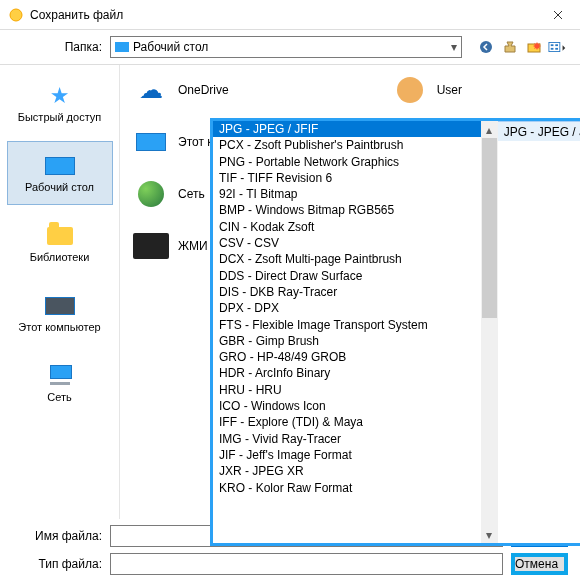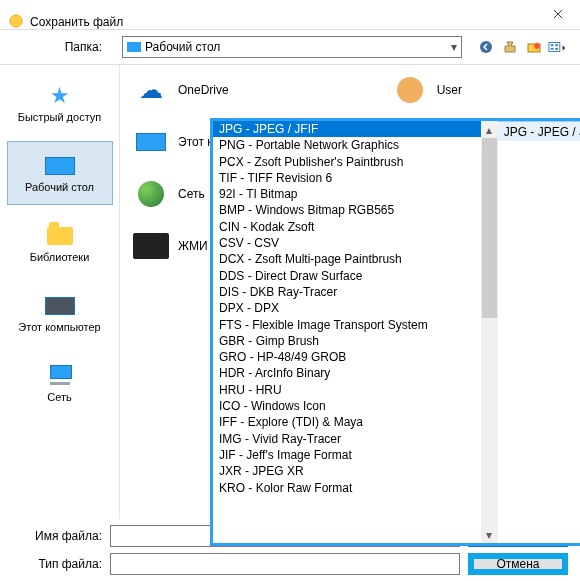--- a/index.html
+++ b/index.html
@@ -1,24 +1,24 @@
 <!DOCTYPE html>
 <html><head>
 <meta charset="utf-8">
 <style>
 * { box-sizing: border-box; margin: 0; padding: 0; font-family: "Segoe UI", Tahoma, sans-serif; font-size: 12px; }
 body { background: #fff; width: 580px; height: 581px; overflow: hidden; position: relative; }
 
-.titlebar { height: 30px; display: flex; align-items: flex-end; padding: 0 0 0 8px; border-bottom: 1px solid #ddd; }
+.titlebar { height: 30px; display: flex; align-items: center; padding: 0 0 0 8px; border-bottom: 1px solid #ddd; }
 .titlebar .app-icon { width: 16px; height: 16px; display: inline-flex; align-items: center; justify-content: center; color: #f7a800; }
 .titlebar .title { margin-left: 6px; flex: 1; }
 .titlebar .close { width: 44px; height: 30px; display: flex; align-items: center; justify-content: center; color: #333; }
 
 .toolbar-row { display: flex; align-items: center; padding: 6px 12px; gap: 6px; }
-.folder-label { width: 90px; text-align: right; margin-right: 14px; }
+.folder-label { width: 90px; text-align: right; margin-right: 2px; }
 .folder-combo { flex: 1; height: 22px; border: 1px solid #7a7a7a; display: flex; align-items: center; padding: 0 4px; gap: 4px; background: #fff; }
 .folder-combo .desktop-glyph { width: 14px; height: 10px; background: #2aa1f5; }
 .folder-combo .txt { flex: 1; }
 .folder-combo .arrow { color: #555; }
 .tb-icons { display: flex; gap: 4px; margin-left: 8px; }
 .tb-icons span { width: 20px; height: 20px; display: inline-flex; align-items: center; justify-content: center; }
 
 .body-area { display: flex; height: 455px; border-top: 1px solid #ddd; }
 .sidebar { width: 120px; border-right: 1px solid #e5e5e5; padding-top: 6px; display: flex; flex-direction: column; align-items: center; }
 .side-item { width: 106px; height: 64px; margin-bottom: 6px; display: flex; flex-direction: column; align-items: center; justify-content: center; text-align: center; gap: 2px; border: 1px solid transparent; padding: 2px; }
@@ -40,21 +40,21 @@
 .file-item .fi-icon { width: 42px; height: 34px; display: flex; align-items: center; justify-content: center; }
 .cloud { font-size: 24px; color: #0b67c2; }
 .user-ico { width: 26px; height: 26px; background: #f0b060; border-radius: 50%; position: relative; }
 .folder-dark { width: 36px; height: 26px; background: #222; border-radius: 2px; }
 .globe { width: 26px; height: 26px; border-radius: 50%; background: radial-gradient(circle at 30% 30%, #7fd05a, #2a7a3e); }
 
 .bottom-rows { padding: 6px 12px 10px; }
 .brow { display: flex; align-items: center; gap: 8px; margin-bottom: 6px; }
 .brow .lbl { width: 90px; text-align: right; }
 .combo-field { flex: 1; height: 22px; border: 1px solid #7a7a7a; background: #fff; display: flex; align-items: center; padding: 0 4px; }
-.btn { width: 100px; height: 22px; border: 6px solid #0ea5e9; background: #e1e1e1; display: flex; align-items: center; justify-content: center; }
+.btn { width: 57px; height: 22px; border: 4px solid #0ea5e9; background: #e1e1e1; display: flex; align-items: center; justify-content: flex-start; }
 .btn.primary { border-color: #0078d7; background: #e5f1fb; }
 
 .dropdown-panel { position: absolute; left: 210px; top: 118px; width: 408px; height: 428px; border: 3px solid #2aa1f5; background: #fff; display: flex; flex-direction: row; z-index: 50; }
 .dd-list { flex: 1; overflow: hidden; position: relative; }
 .dd-item { padding: 1px 6px; font-size: 12px; white-space: nowrap; line-height: 14.3px; }
 .dd-item.hl { background: #0078d7; color: #fff; }
 .dd-scroll { position: absolute; right: 0; top: 0; bottom: 0; width: 17px; background: #f0f0f0; display: flex; flex-direction: column; }
 .dd-scroll .sbtn { height: 17px; display: flex; align-items: center; justify-content: center; color: #606060; background: #f0f0f0; }
 .dd-scroll .thumb { width: 15px; margin: 0 1px; flex: none; height: 180px; background: #cdcdcd; }
 .dd-scroll .track { flex: 1; }
@@ -205,22 +205,22 @@
     <div class="btn">
         <span>Отмена</span>
       </div>
   </div>
 
 </div>
 
 <div class="dropdown-panel">
   <div class="dd-list" id="dd-list">
     <div class="dd-item hl">JPG - JPEG / JFIF</div>
+      <div class="dd-item">PCX - Zsoft Publisher's Paintbrush</div>
       <div class="dd-item">PNG - Portable Network Graphics</div>
-      <div class="dd-item">PCX - Zsoft Publisher's Paintbrush</div>
       <div class="dd-item">TIF - TIFF Revision 6</div>
       <div class="dd-item">92I - TI Bitmap</div>
       <div class="dd-item">BMP - Windows Bitmap RGB565</div>
       <div class="dd-item">CIN - Kodak Zsoft</div>
       <div class="dd-item">CSV - CSV</div>
       <div class="dd-item">DCX - Zsoft Multi-page Paintbrush</div>
       <div class="dd-item">DDS - Direct Draw Surface</div>
       <div class="dd-item">DIS - DKB Ray-Tracer</div>
       <div class="dd-item">DPX - DPX</div>
       <div class="dd-item">FTS - Flexible Image Transport System</div>

